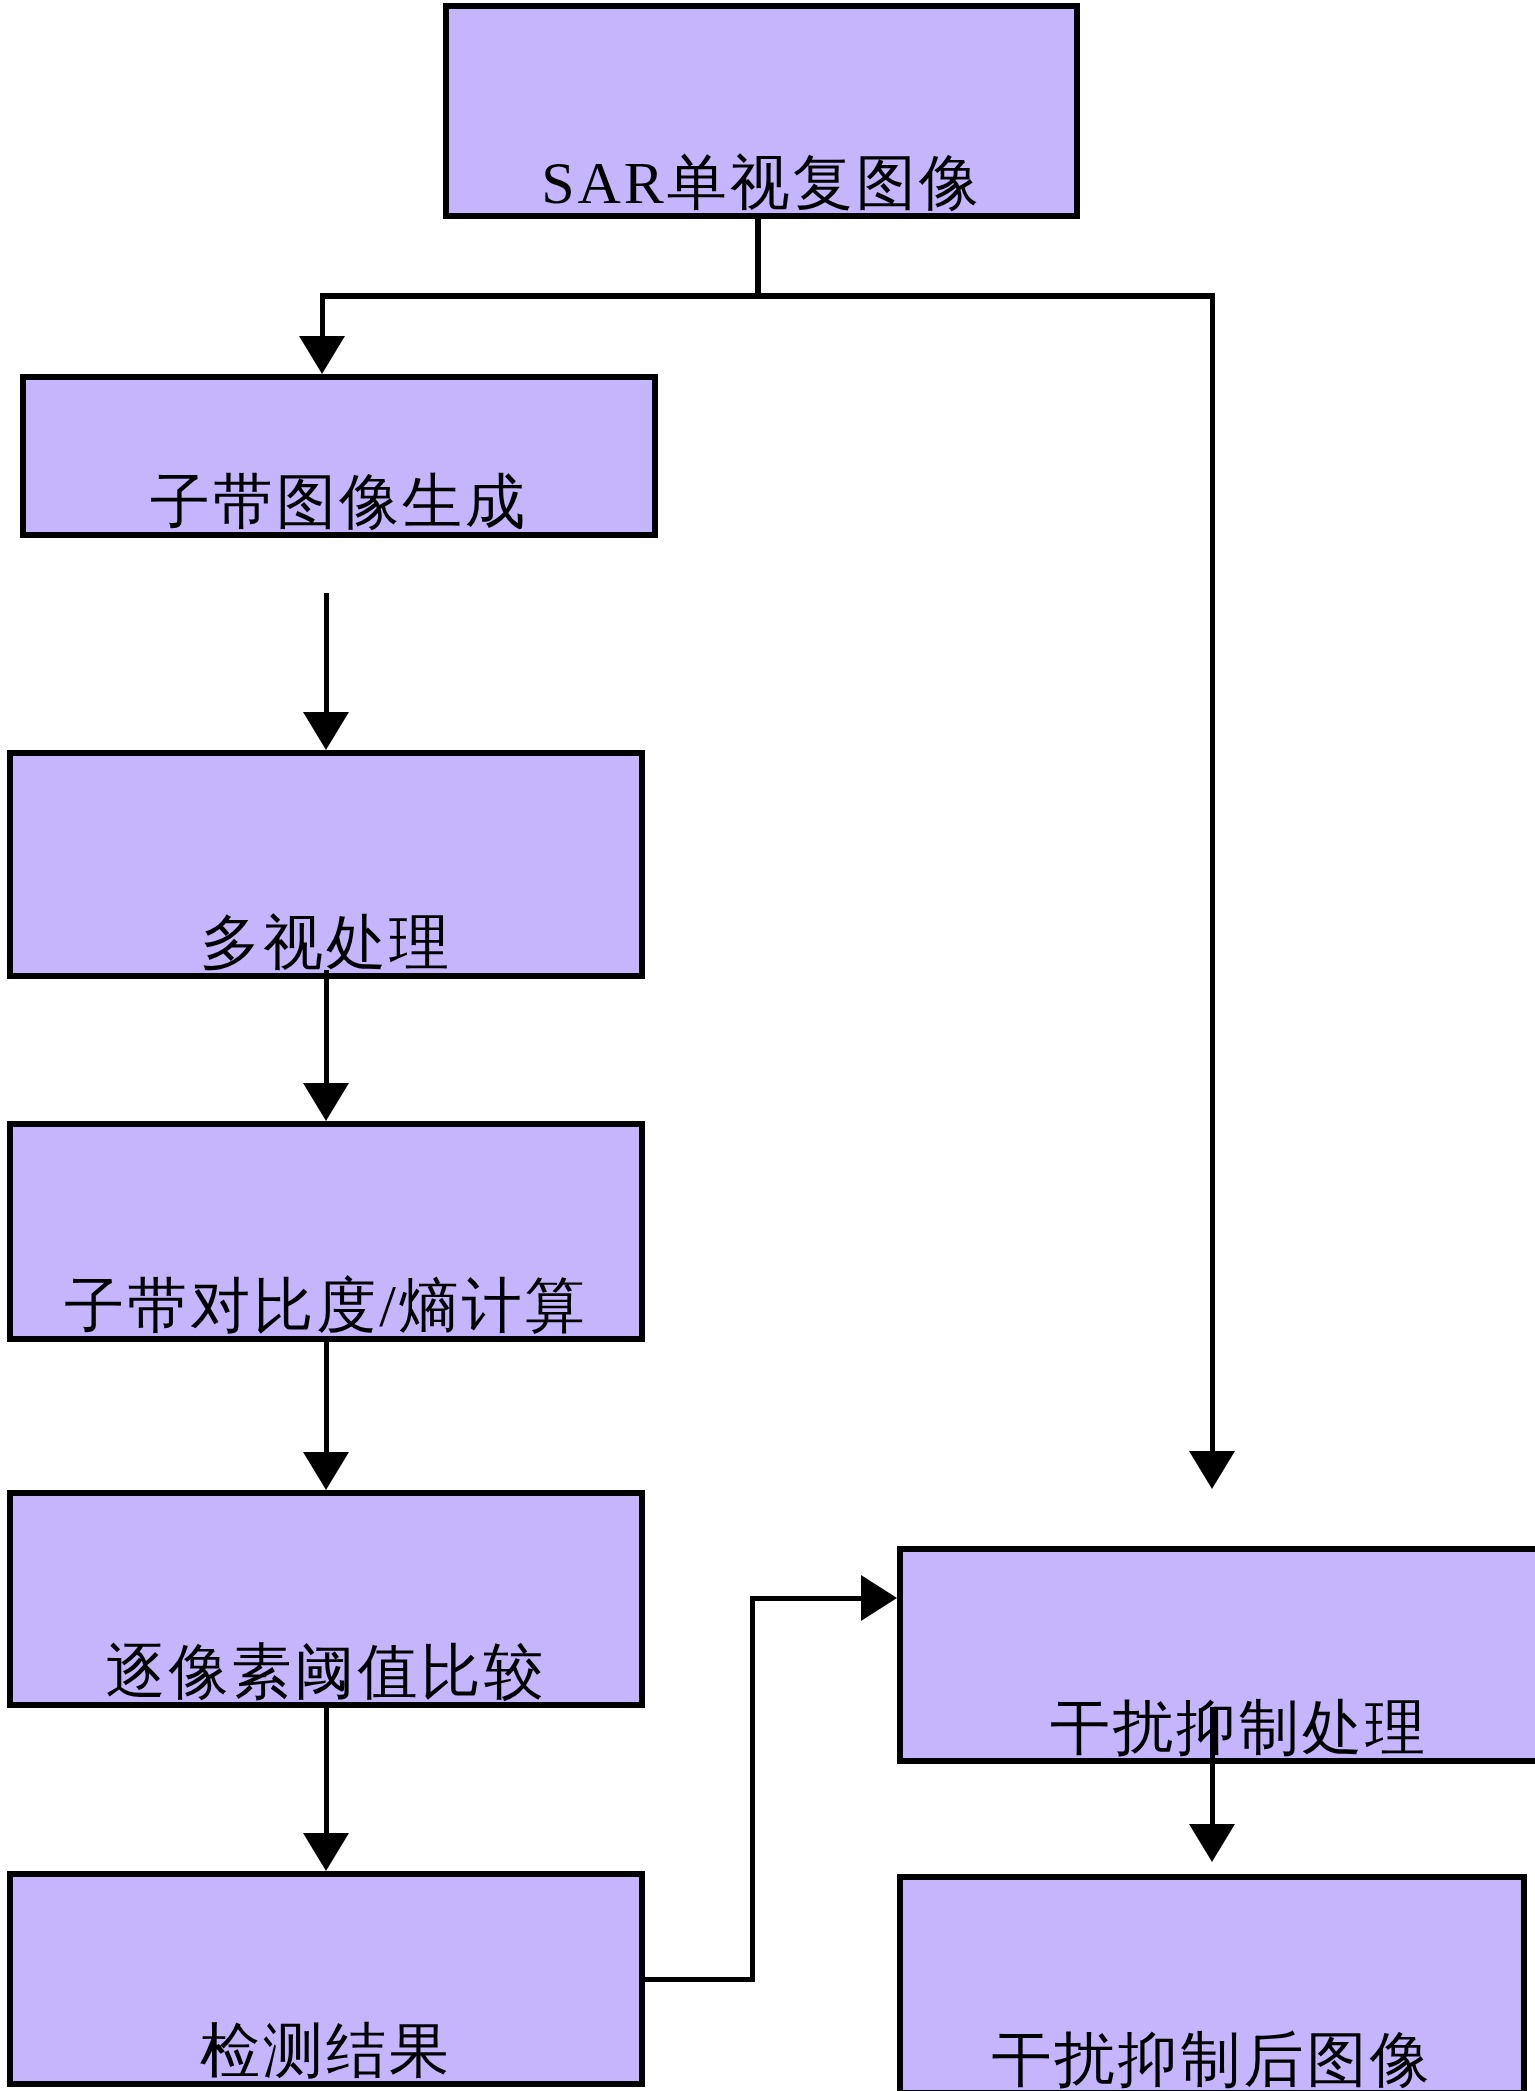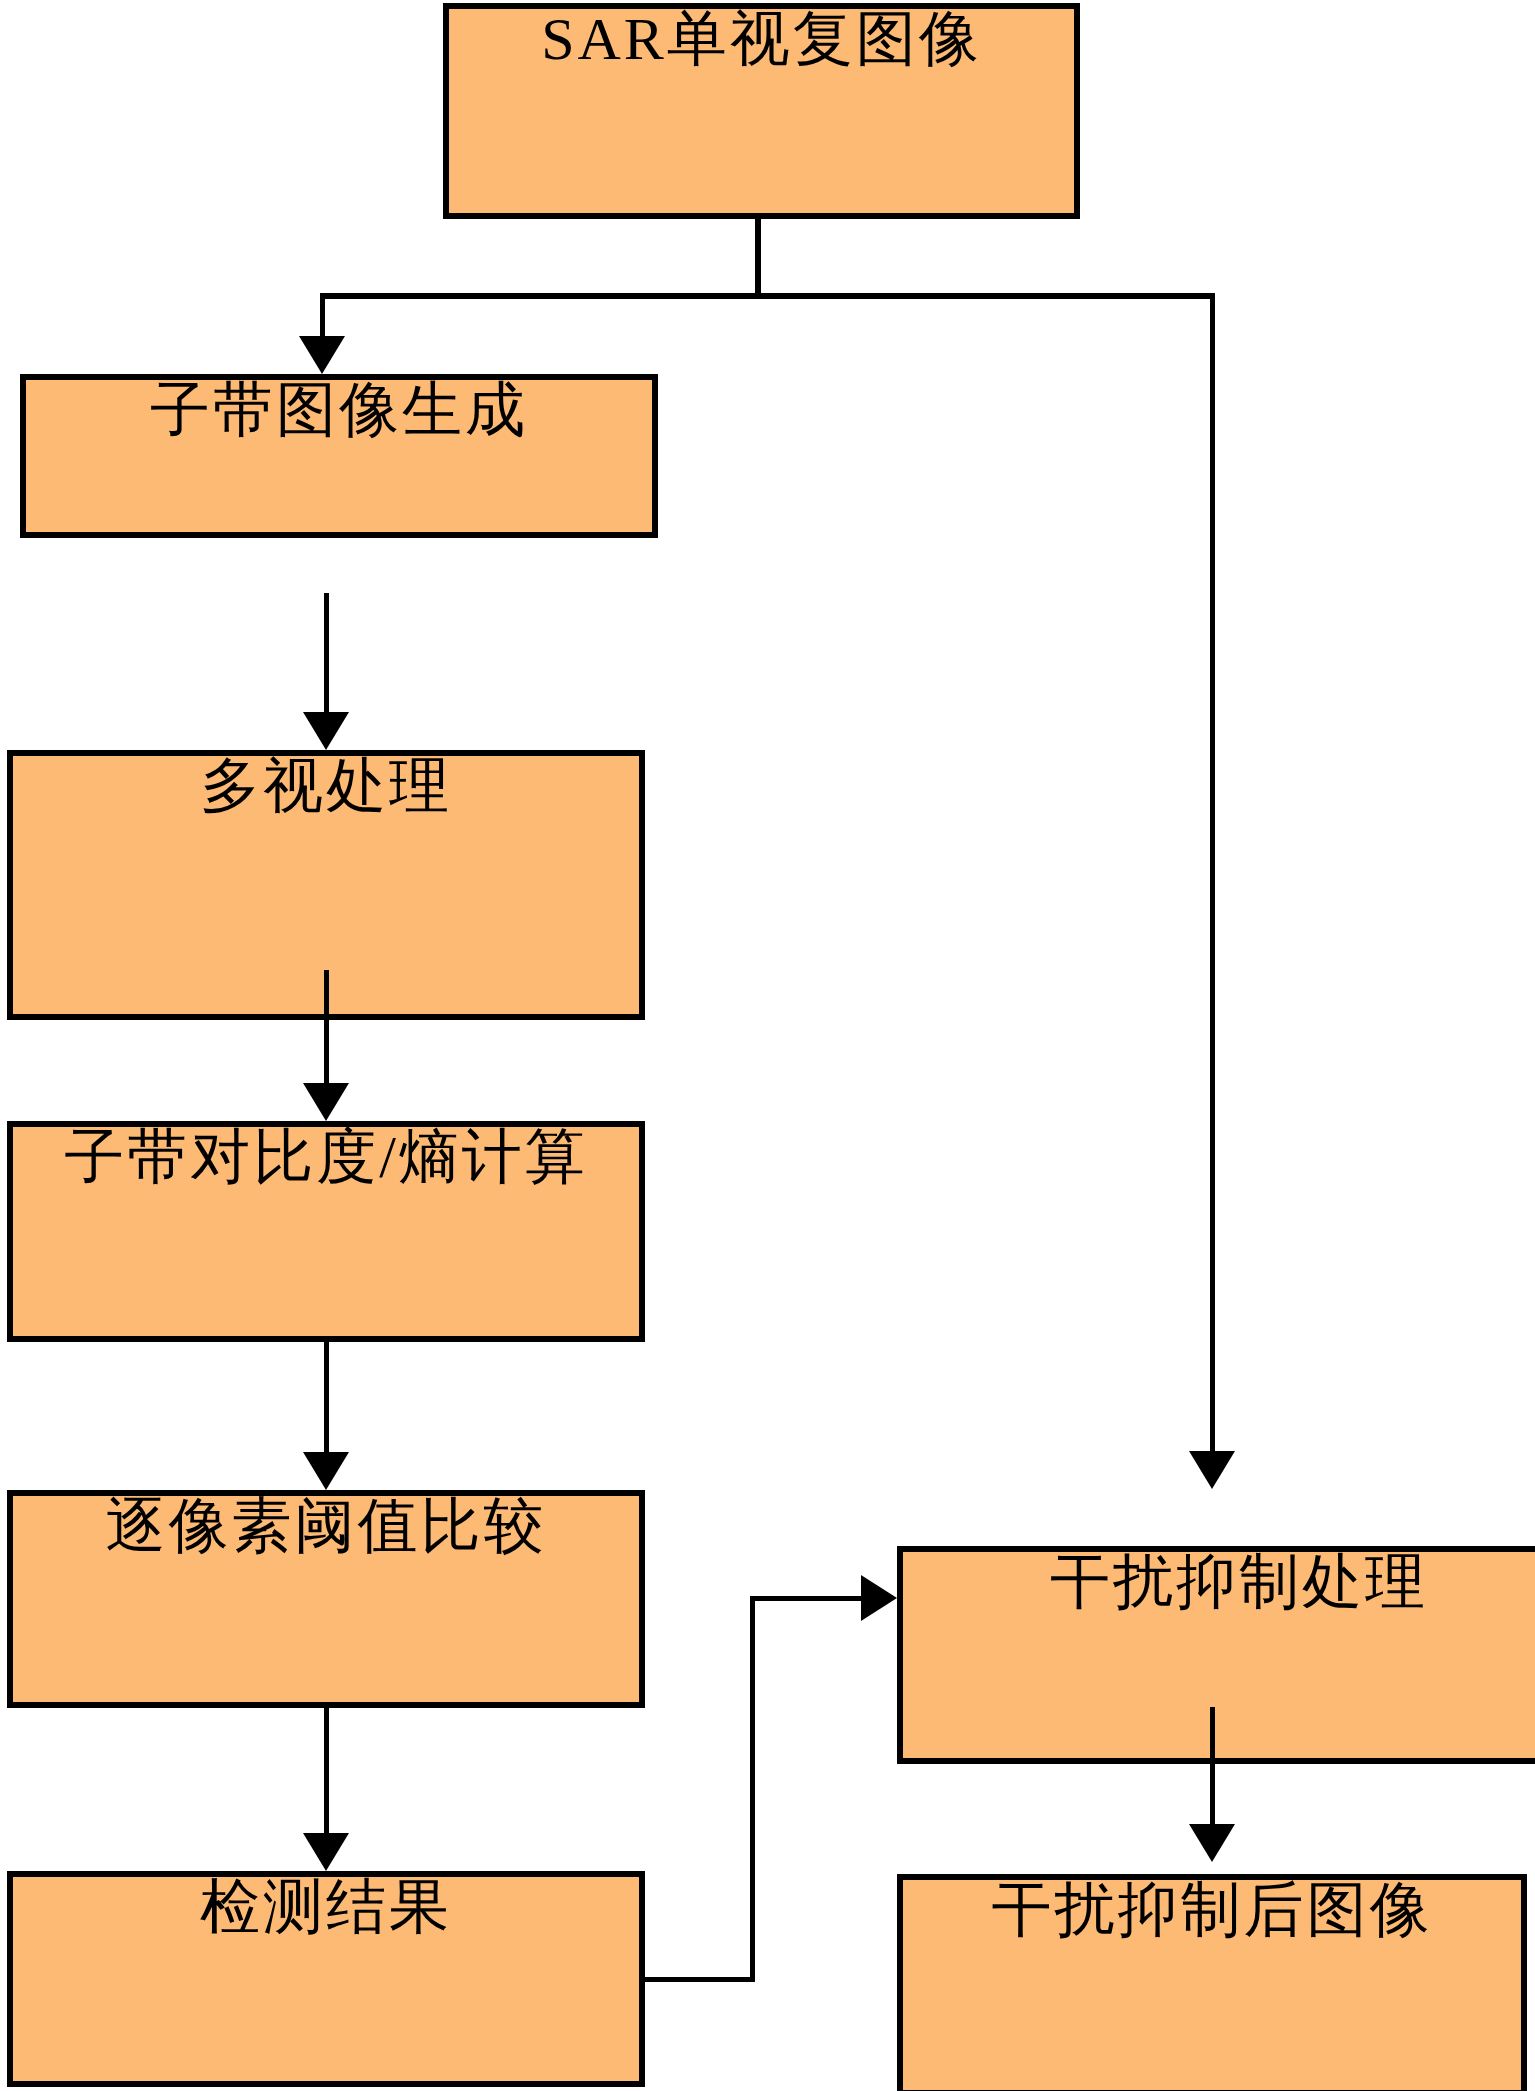--- a/index.html
+++ b/index.html
@@ -12,23 +12,23 @@
     width: 1535px;
     height: 2091px;
     background: #ffffff;
     overflow: hidden;
     font-family: "Liberation Serif", "DejaVu Serif", serif;
   }
   .node {
     position: absolute;
     box-sizing: border-box;
     border: 6px solid #000000;
-    background: #fdba74;
+    background: #c4b5fd;
     display: flex;
-    align-items: flex-start;
+    align-items: flex-end;
     justify-content: center;
     text-align: center;
   }
   .node .label {
     font-size: 60px;
     letter-spacing: 3px;
     color: #000000;
     white-space: nowrap;
     line-height: 1;
   }
@@ -59,21 +59,21 @@
 <div id="canvas">
 
   <div class="node" style="left:443px; top:3px; width:637px; height:216px;">
     <span class="label">SAR单视复图像</span>
   </div>
 
   <div class="node" style="left:20px; top:374px; width:638px; height:164px;font-family:Liberation Serif, serif;">
     <span class="label">子带图像生成</span>
   </div>
 
-  <div class="node" style="left:7px; top:750px; width:638px; height:270px;">
+  <div class="node" style="left:7px; top:750px; width:638px; height:229px;">
     <span class="label">多视处理</span>
   </div>
 
   <div class="node" style="left:7px; top:1121px; width:638px; height:221px;font-family:Liberation Serif, serif;">
     <span class="label">子带对比度/熵计算</span>
   </div>
 
   <div class="node" style="left:7px; top:1490px; width:638px; height:218px;">
     <span class="label">逐像素阈值比较</span>
   </div>

